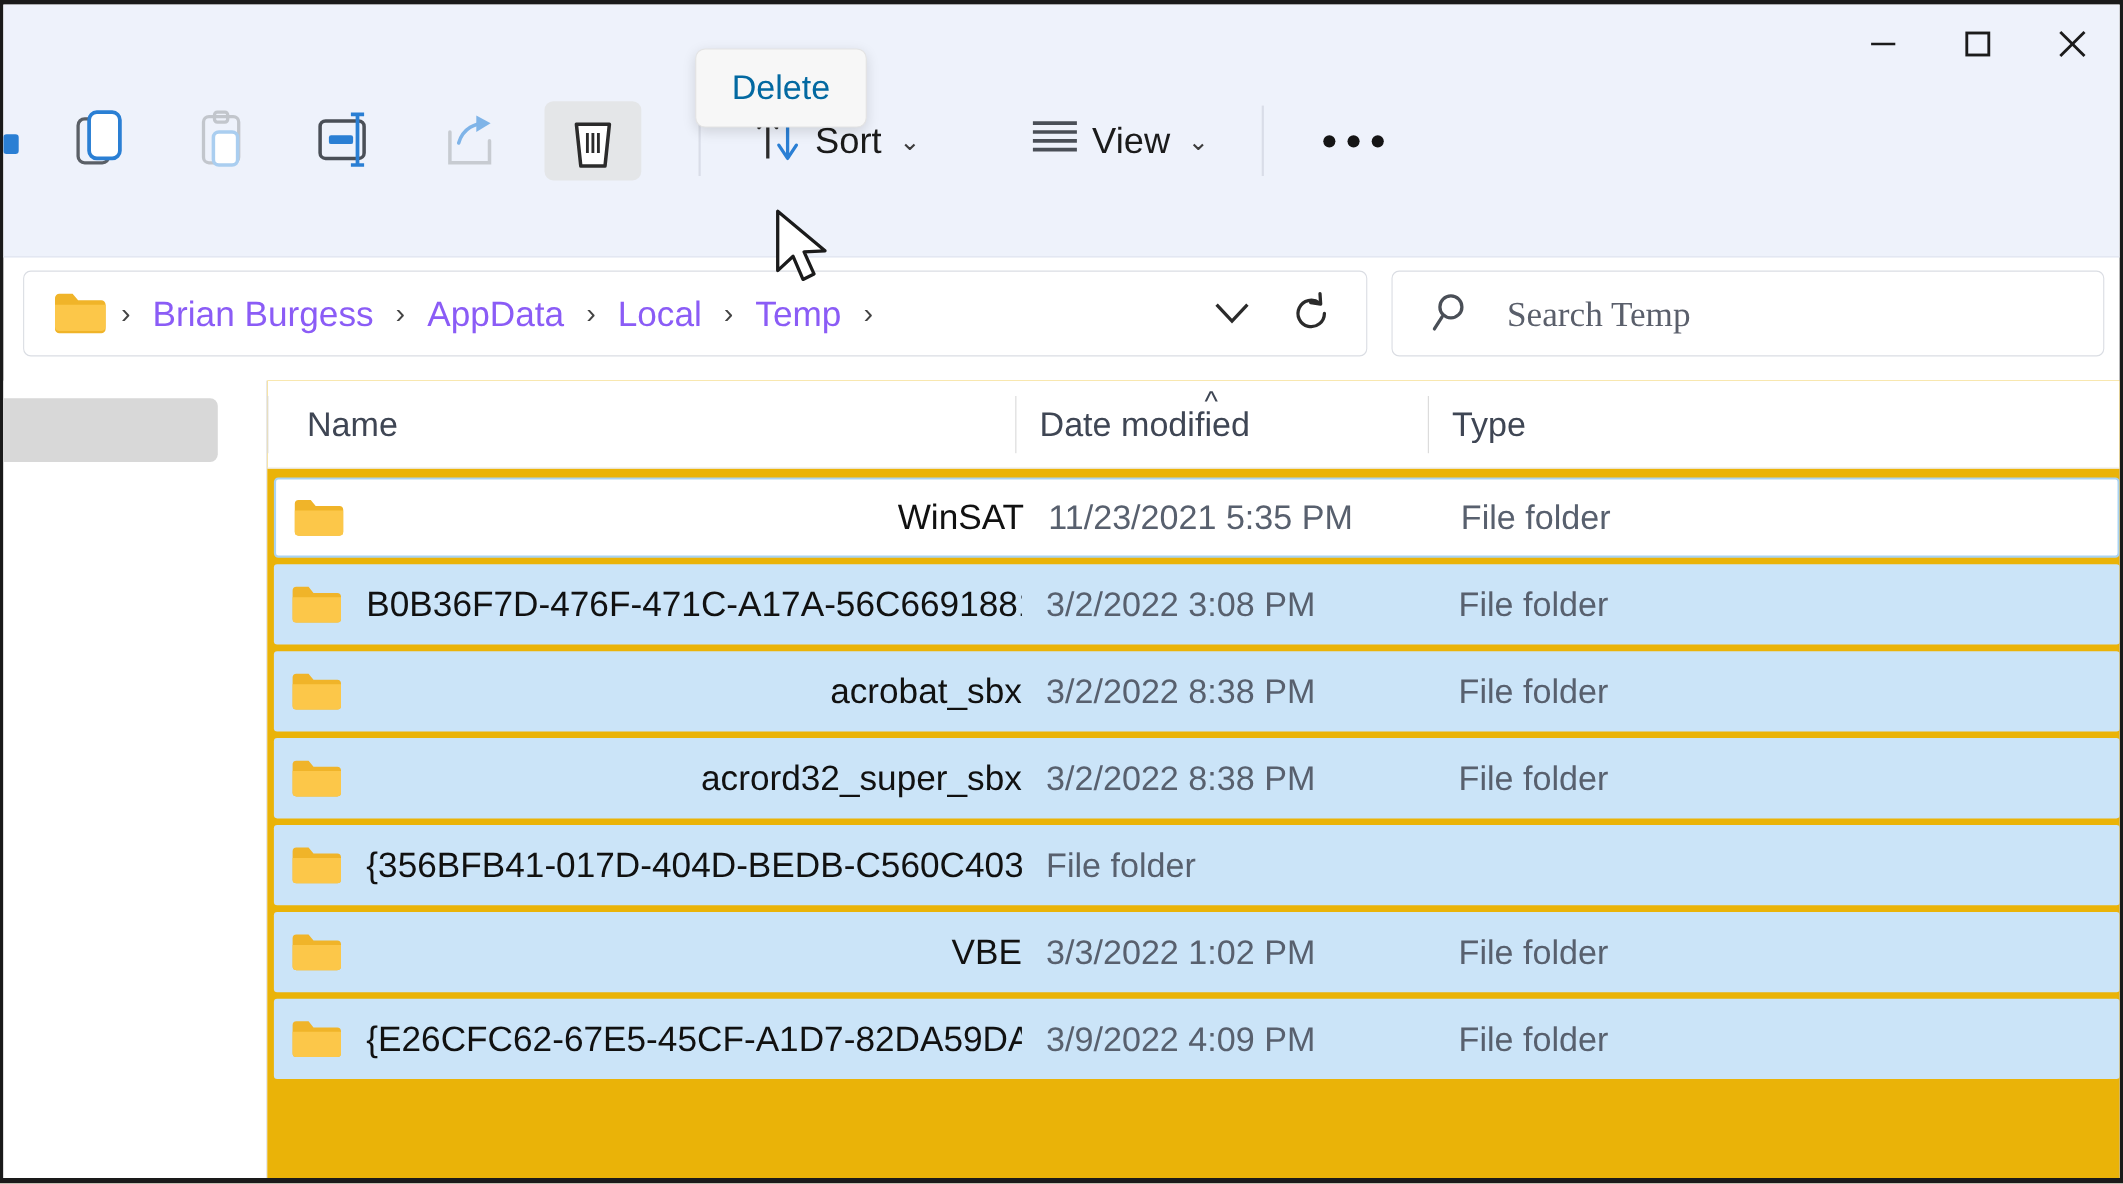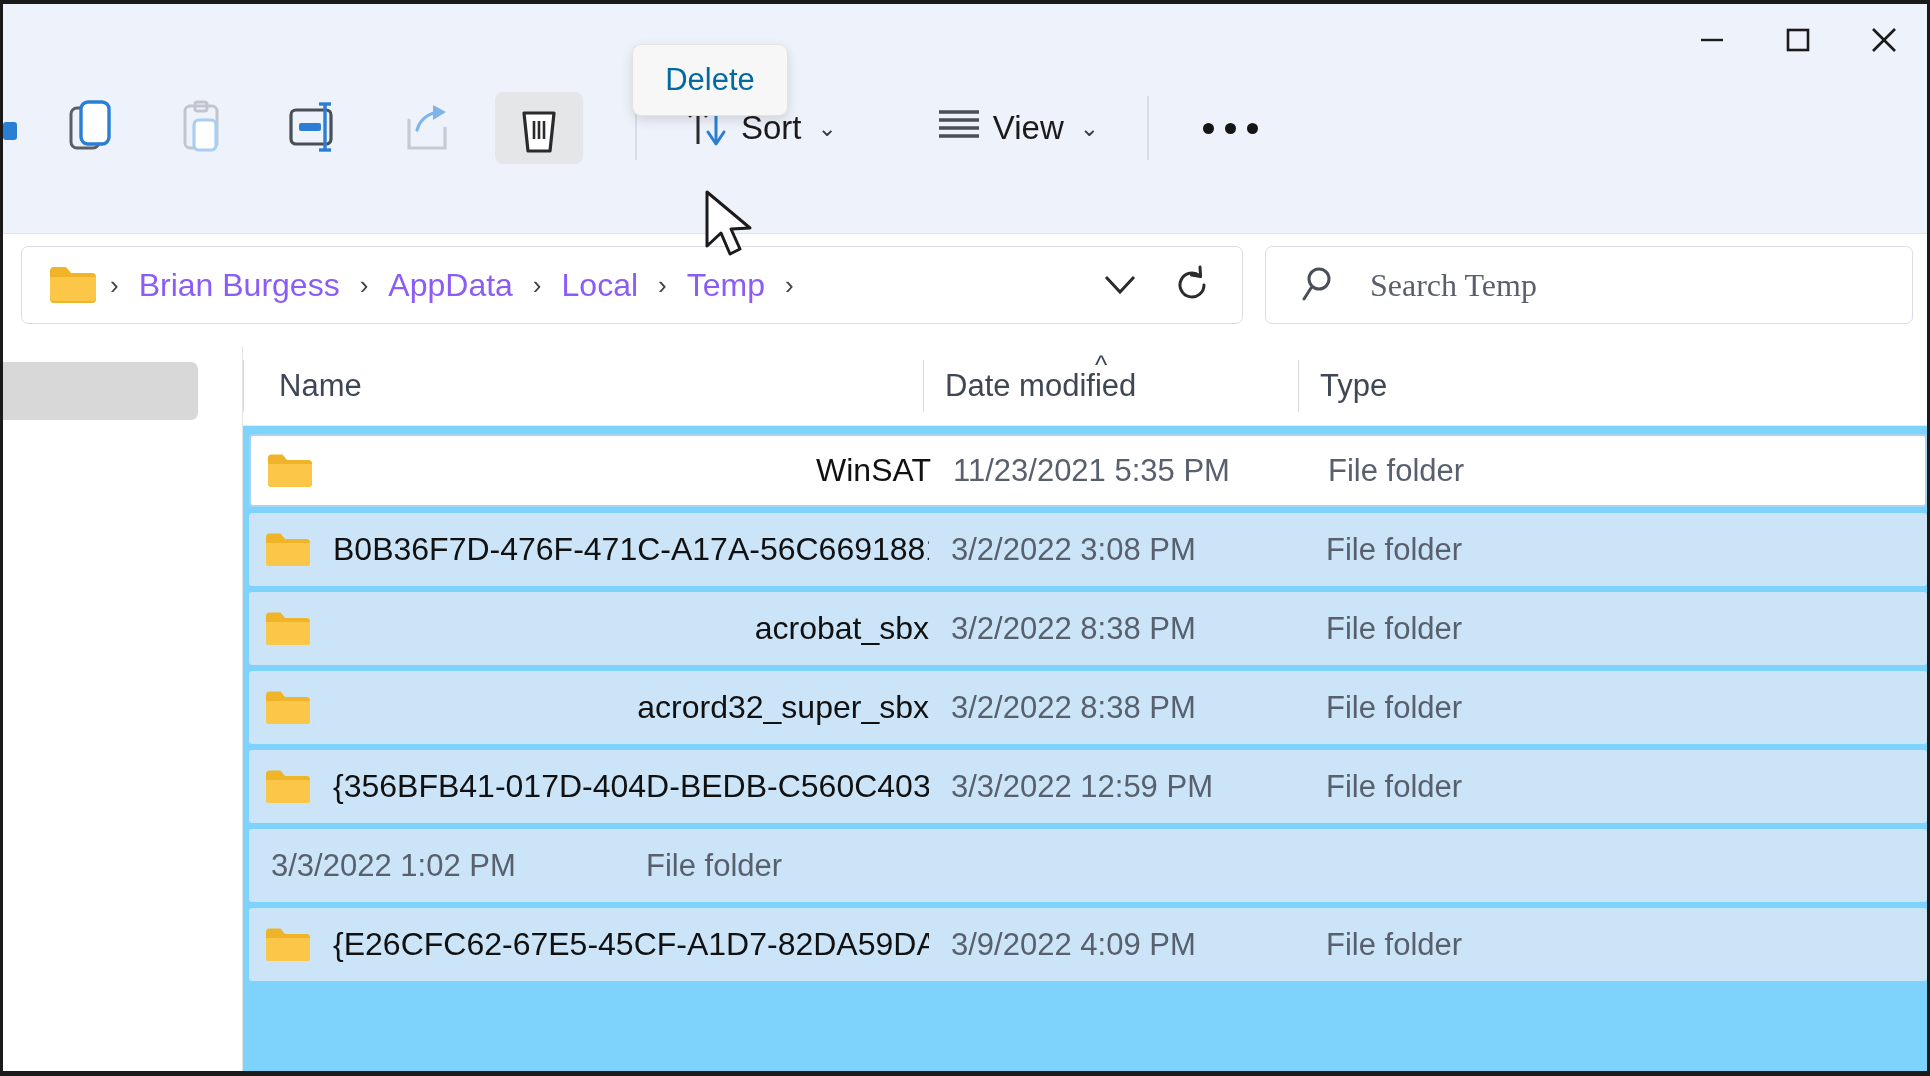--- a/index.html
+++ b/index.html
@@ -177,21 +177,21 @@
     position: absolute;
     left: -60px; top: 86px;
     width: 200px;
     font-size: 31px;
     color: #1b4a9c;
     white-space: nowrap;
   }
 
   .filepane {
     flex: 1;
-    background: #7dd3fc;
+    background: #eab308;
     position: relative;
     overflow: hidden;
   }
 
   .colheader {
     height: 80px;
     display: flex;
     align-items: center;
     position: relative;
     background: #ffffff;
@@ -514,24 +514,30 @@
             <div class="cell-type">File folder</div>
           </div>
           <div class="row selected">
             <div class="cell-name">
               <span class="folder-ico"><svg width="46" height="36" viewBox="0 0 46 36">
                   <path d="M1 5 a3.5 3.5 0 0 1 3.5-3.5 h11 l4.5 5.5 h21.5 a3.5 3.5 0 0 1 3.5 3.5 v20 a3.5 3.5 0 0 1 -3.5 3.5 h-37 a3.5 3.5 0 0 1 -3.5 -3.5 z" fill="#f0b429"></path>
                   <path d="M1 11 h44 v19.5 a3.5 3.5 0 0 1 -3.5 3.5 h-37 a3.5 3.5 0 0 1 -3.5 -3.5 z" fill="#fcc749"></path>
                 </svg></span>
               <span>{356BFB41-017D-404D-BEDB-C560C40389AD}</span>
             </div>
-            <div class="cell-date">3/3/2022 12:59 PM</div>
             <div class="cell-type">File folder</div>
           </div>
           <div class="row selected">
+            <div class="cell-name">
+              <span class="folder-ico"><svg width="46" height="36" viewBox="0 0 46 36">
+                  <path d="M1 5 a3.5 3.5 0 0 1 3.5-3.5 h11 l4.5 5.5 h21.5 a3.5 3.5 0 0 1 3.5 3.5 v20 a3.5 3.5 0 0 1 -3.5 3.5 h-37 a3.5 3.5 0 0 1 -3.5 -3.5 z" fill="#f0b429"></path>
+                  <path d="M1 11 h44 v19.5 a3.5 3.5 0 0 1 -3.5 3.5 h-37 a3.5 3.5 0 0 1 -3.5 -3.5 z" fill="#fcc749"></path>
+                </svg></span>
+              <span>VBE</span>
+            </div>
             <div class="cell-date">3/3/2022 1:02 PM</div>
             <div class="cell-type">File folder</div>
           </div>
           <div class="row selected">
             <div class="cell-name">
               <span class="folder-ico"><svg width="46" height="36" viewBox="0 0 46 36">
                   <path d="M1 5 a3.5 3.5 0 0 1 3.5-3.5 h11 l4.5 5.5 h21.5 a3.5 3.5 0 0 1 3.5 3.5 v20 a3.5 3.5 0 0 1 -3.5 3.5 h-37 a3.5 3.5 0 0 1 -3.5 -3.5 z" fill="#f0b429"></path>
                   <path d="M1 11 h44 v19.5 a3.5 3.5 0 0 1 -3.5 3.5 h-37 a3.5 3.5 0 0 1 -3.5 -3.5 z" fill="#fcc749"></path>
                 </svg></span>
               <span>{E26CFC62-67E5-45CF-A1D7-82DA59DA701A}</span>

